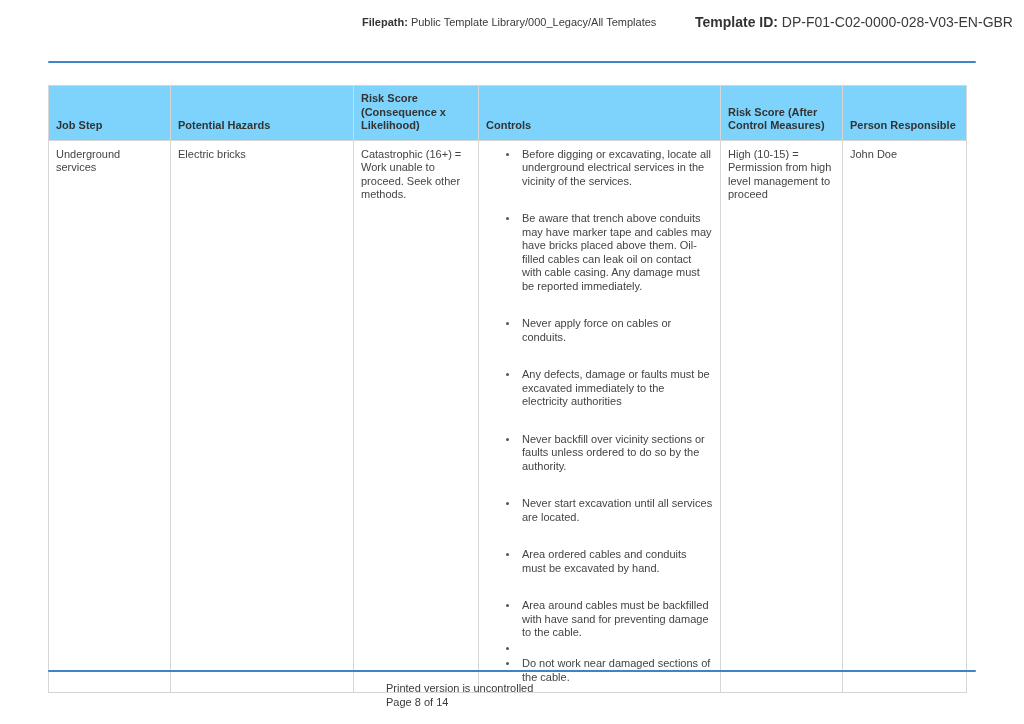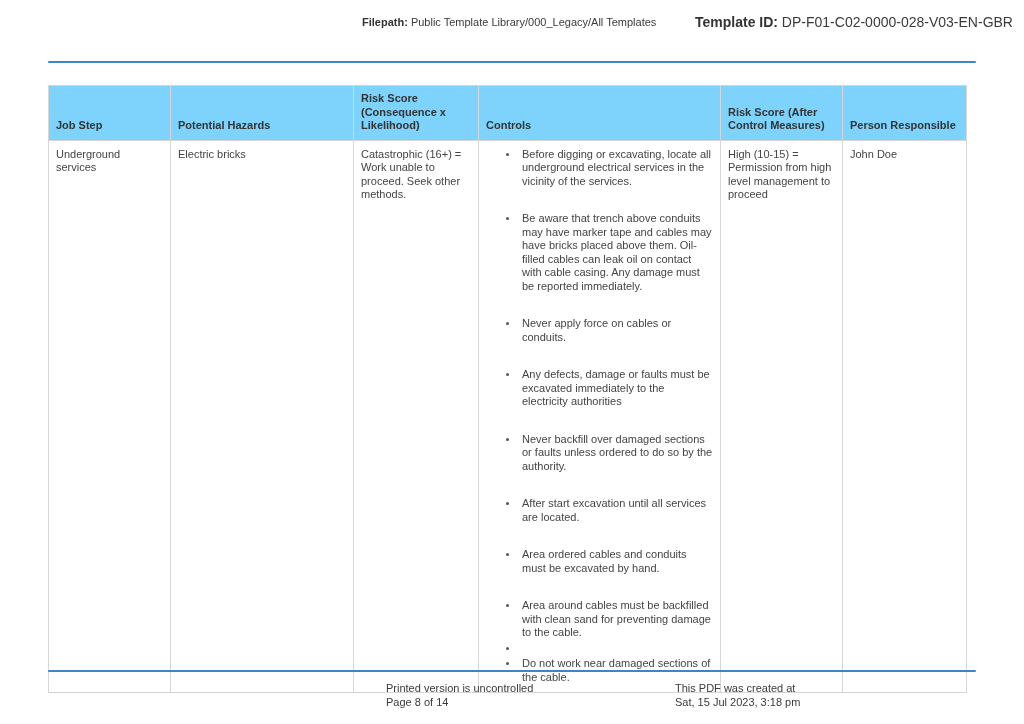--- a/index.html
+++ b/index.html
@@ -154,38 +154,34 @@
       <tr>
         <td>Underground services</td>
         <td>Electric bricks</td>
         <td>Catastrophic (16+) = Work unable to proceed. Seek other methods.</td>
         <td class="controls-cell">
           <ul class="controls-list">
             <li>Before digging or excavating, locate all underground electrical services in the vicinity of the services.</li>
             <li>Be aware that trench above conduits may have marker tape and cables may have bricks placed above them. Oil-filled cables can leak oil on contact with cable casing. Any damage must be reported immediately.</li>
             <li>Never apply force on cables or conduits.</li>
             <li>Any defects, damage or faults must be excavated immediately to the electricity authorities</li>
-            <li>Never backfill over damaged sections or faults unless ordered to do so by the authority.</li>
-            <li>After start excavation until all services are located.</li>
+            <li>Never backfill over vicinity sections or faults unless ordered to do so by the authority.</li>
+            <li>Never start excavation until all services are located.</li>
             <li>Area ordered cables and conduits must be excavated by hand.</li>
-            <li>Area around cables must be backfilled with clean sand for preventing damage to the cable.</li>
+            <li>Area around cables must be backfilled with have sand for preventing damage to the cable.</li>
             <li></li>
             <li>Do not work near damaged sections of the cable.</li>
           </ul>
         </td>
         <td>High (10-15) = Permission from high level management to proceed</td>
         <td>John Doe</td>
       </tr>
     </tbody>
   </table>
 
   <div class="rule rule-bottom" style="background: rgb(61, 133, 198);"></div>
 
   <div class="footer-left">
     <div>Printed version is uncontrolled</div>
     <div>Page 8 of 14</div>
   </div>
-  <div class="footer-right">
-    <div>This PDF was created at</div>
-    <div>Sat, 15 Jul 2023, 3:18 pm</div>
-  </div>
 
 </div>
 
 </body></html>

